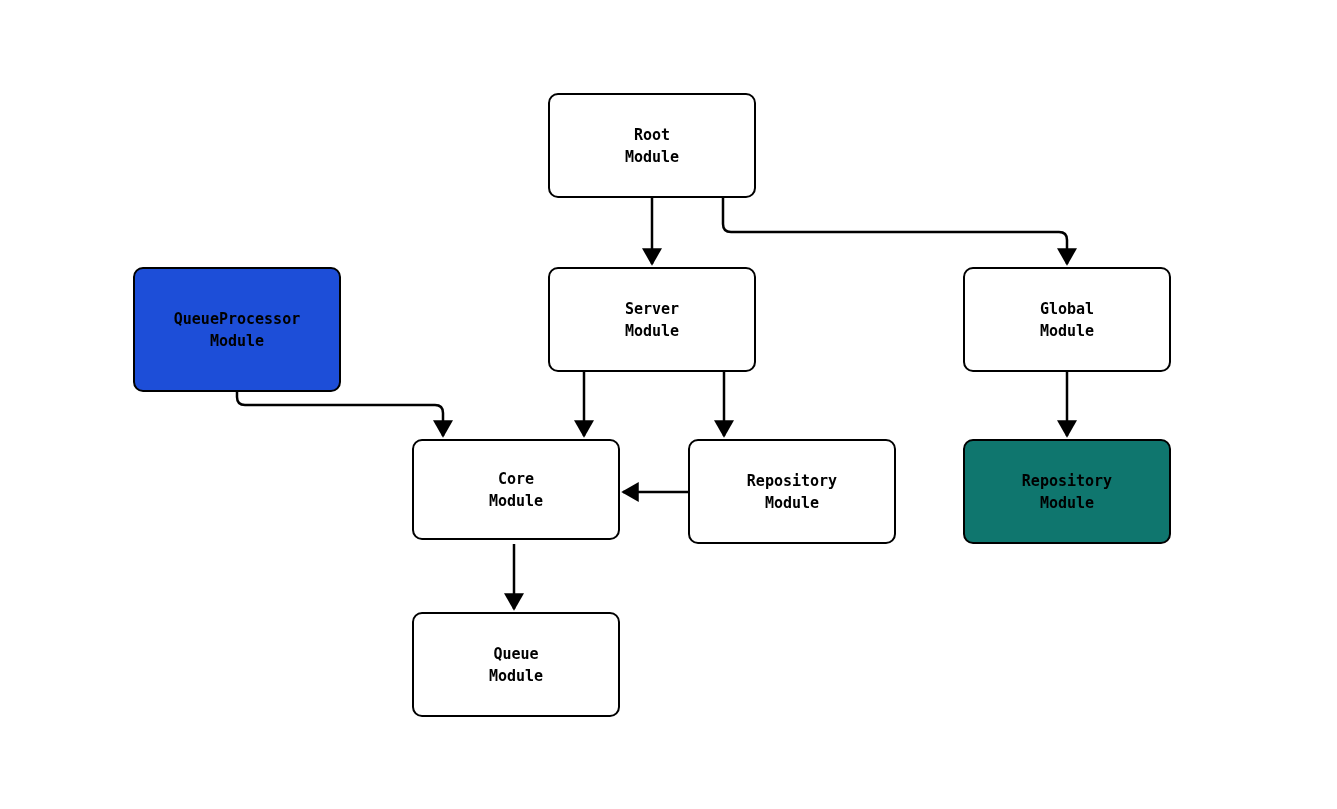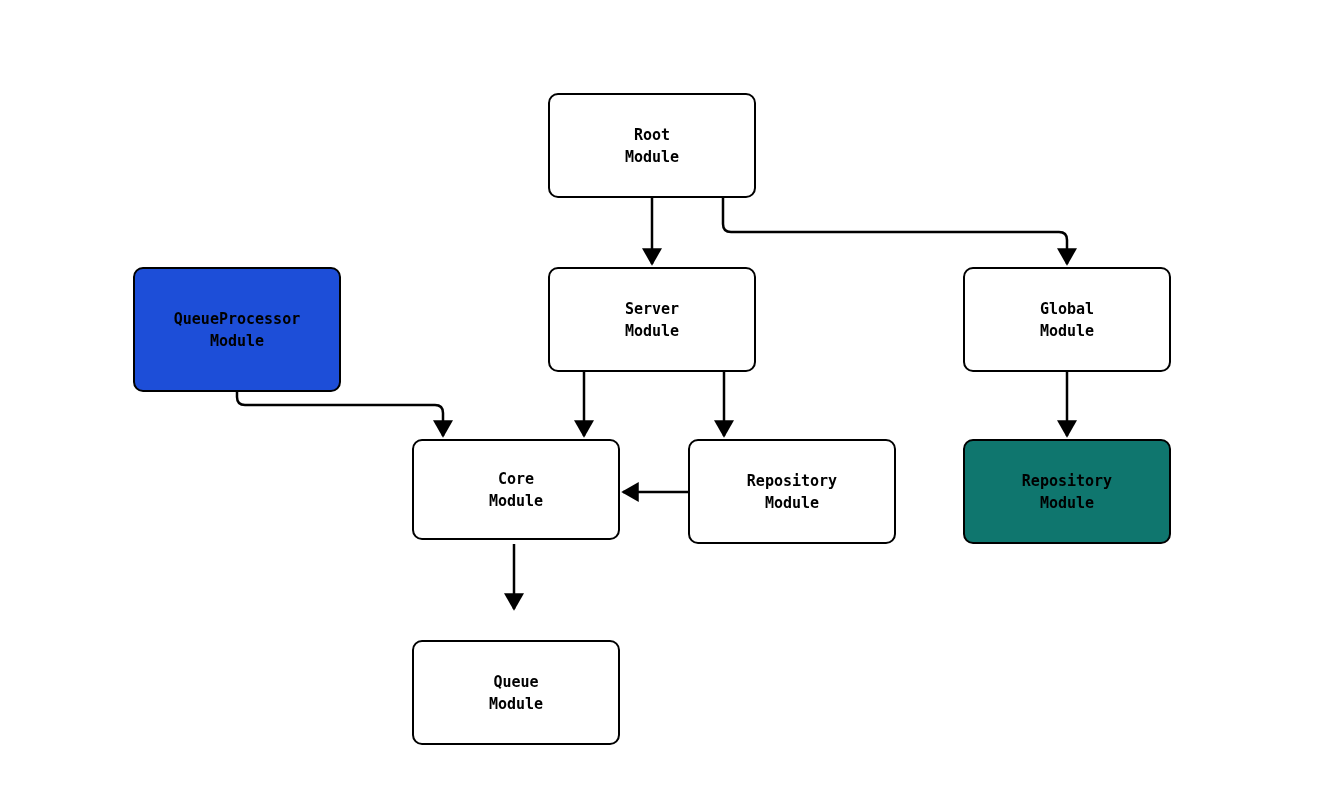--- a/index.html
+++ b/index.html
@@ -84,18 +84,18 @@
 Module</span>
       </div>
       <div class="node" style="left: 688px; top: 439px; width: 208px; height: 105px; background: rgb(255, 255, 255); border-color: rgb(0, 0, 0);">
         <span class="node-label" style="color: rgb(0, 0, 0);">Repository
 Module</span>
       </div>
       <div class="node" style="left: 963px; top: 439px; width: 208px; height: 105px; background: #0f766e; border-color: rgb(0, 0, 0);">
         <span class="node-label" style="color: rgb(0, 0, 0);">Repository
 Module</span>
       </div>
-      <div class="node" style="left: 412px; top: 612px; width: 208px; height: 105px; background: rgb(255, 255, 255); border-color: rgb(0, 0, 0); margin-top: 28px;">
+      <div class="node" style="left: 412px; top: 612px; width: 208px; height: 105px; background: rgb(255, 255, 255); border-color: rgb(0, 0, 0);">
         <span class="node-label" style="color: rgb(0, 0, 0);">Queue
 Module</span>
       </div>
     </div>
 </div>
 
 </body></html>

